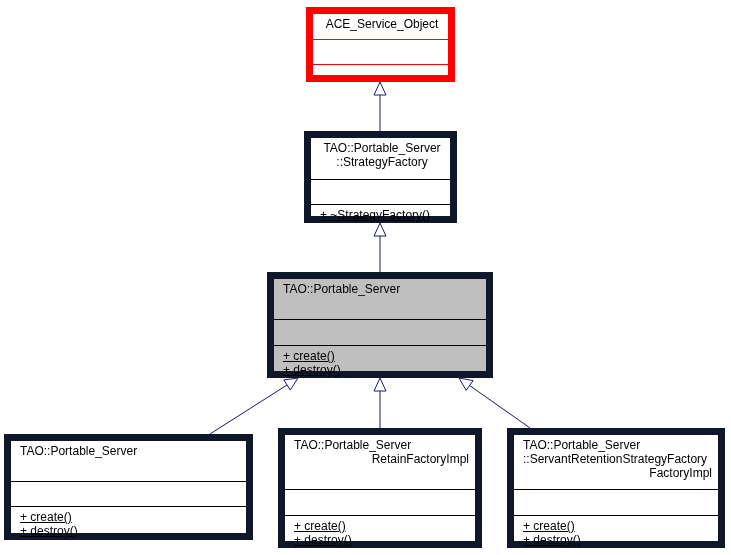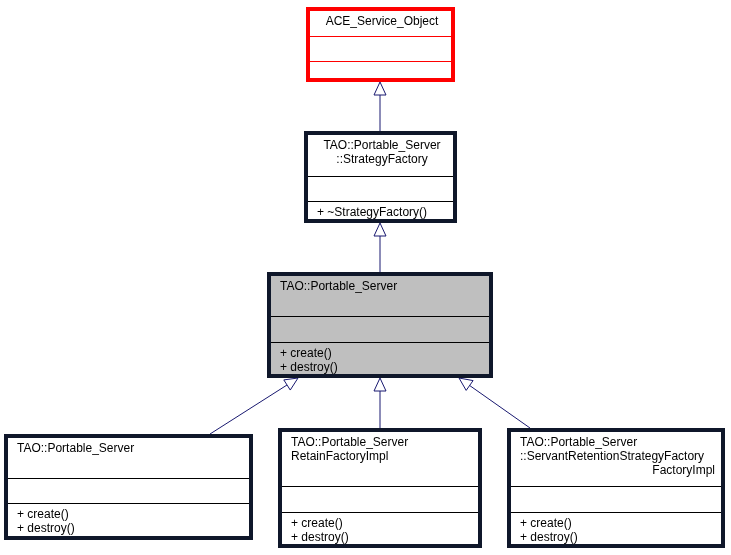--- a/index.html
+++ b/index.html
@@ -1,23 +1,23 @@
 <!DOCTYPE html>
 <html><head>
 <meta charset="utf-8">
 <style>
   html, body { margin: 0; padding: 0; background: #ffffff; }
   body { width: 731px; height: 555px; position: relative; overflow: hidden;
          font-family: "Liberation Sans", sans-serif; font-size: 12px; color: #000; }
-  .box { position: absolute; border: 4px solid #0f172a; background: #fff; box-sizing: border-box; }
+  .box { position: absolute; border: 7px solid #0f172a; background: #fff; box-sizing: border-box; }
   .box.red { border-color: #ff0000; }
   .box.red .sec { border-color: #ff0000; }
   .box.gray { background: #bfbfbf; }
   .sec { border-bottom: 1px solid #000; box-sizing: border-box; }
-  .sec:last-child { border-bottom: none; }
+  .sec:last-child { border-bottom: none; text-decoration: underline; }
   .title { padding: 3px 6px 2px 9px; line-height: 14px; }
   .title.center { text-align: center; }
   .title .ln { display: block; white-space: nowrap; }
   .ops { padding: 3px 9px; line-height: 14px; }
   .ops .ln { display: block; white-space: nowrap; }
   svg.edges { position: absolute; left: 0; top: 0; }
 </style>
 </head>
 <body>
 
@@ -73,21 +73,21 @@
   <div class="sec" style="height:25px;"></div>
   <div class="sec ops" style="height:38px;">
     <span class="ln">+ create()</span>
     <span class="ln">+ destroy()</span>
   </div>
 </div>
 
 <div class="box" style="left:278px; top:428px; width:204px; height:120px;">
   <div class="sec title" style="height:55px;">
     <span class="ln">TAO::Portable_Server</span>
-    <span class="ln" style="text-align:left;">RetainFactoryImpl</span>
+    <span class="ln" style="text-align:right;">RetainFactoryImpl</span>
   </div>
   <div class="sec" style="height:26px;"></div>
   <div class="sec ops" style="height:37px;">
     <span class="ln">+ create()</span>
     <span class="ln">+ destroy()</span>
   </div>
 </div>
 
 <div class="box" style="left:507px; top:428px; width:218px; height:120px;">
   <div class="sec title" style="height:55px;">

